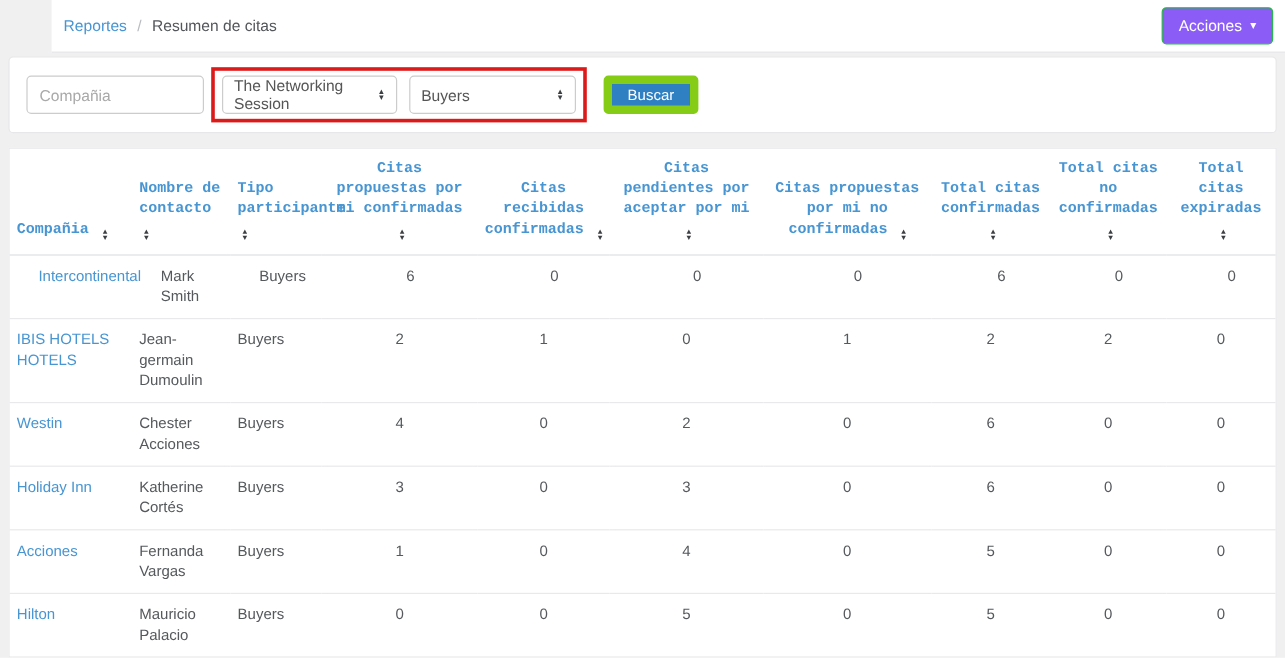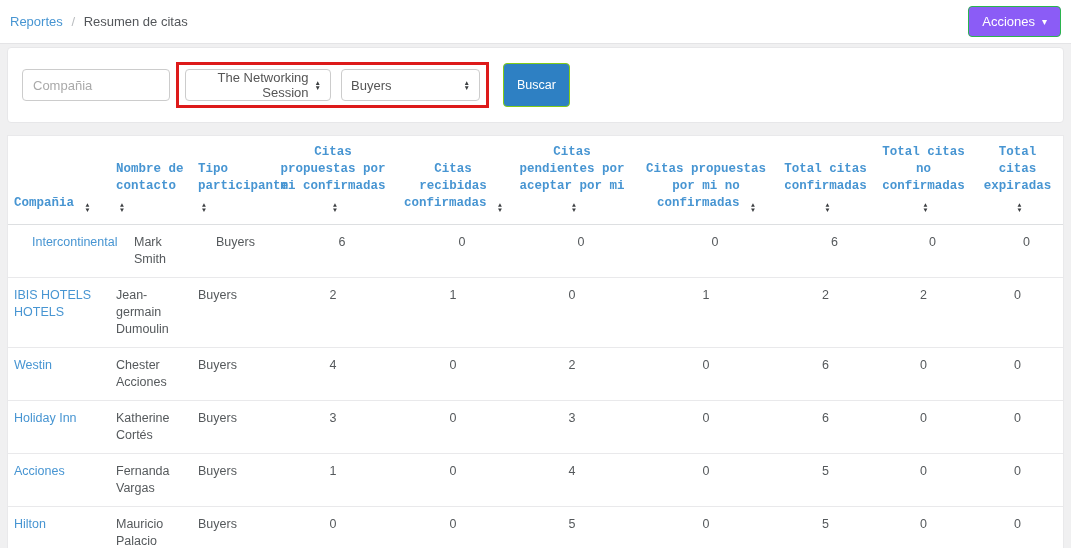--- a/index.html
+++ b/index.html
@@ -12,20 +12,21 @@
     color: #55595c;
   }
   
   .topbar {
     background: #fff;
     height: 44px;
     border-bottom: 1px solid #e4e4e6;
     display: flex; align-items: center; justify-content: space-between;
     padding: 0 10px;
     box-sizing: border-box;
+    margin-left: 43px;
   }
   .breadcrumb { font-size: 13px; }
   .breadcrumb a { color: #4795d2; text-decoration: none; cursor: pointer; }
   .breadcrumb .sep { color: #b9bcbf; margin: 0 5px; }
   .breadcrumb .current { color: #53565a; }
   .btn-green {
     background: #8b5cf6; border: 1px solid #2bb44e; color: #fff;
     font-family: inherit; font-size: 13px;
     border-radius: 4px; padding: 7px 13px; cursor: pointer;
     display: inline-flex; align-items: center; gap: 7px;
@@ -53,34 +54,34 @@
     border: 3px solid #dd1a1a;
     margin: -7px 0 -7px 6px;
     padding: 4px 6px;
     display: flex; align-items: center; gap: 10px;
   }
   .select {
     height: 32px; box-sizing: border-box;
     border: 1px solid #ccc; border-radius: 4px;
     background: #fff; color: #555; font-size: 13px;
     display: flex; align-items: center; justify-content: space-between;
-    padding: 0 9px; cursor: pointer; text-align: right;
+    padding: 0 9px; cursor: pointer;
   }
   .select.w1 { width: 146px; }
   .select.w2 { width: 139px; }
   .updown, .sort {
     display: inline-flex; flex-direction: column; align-items: center;
     font-size: 6.5px; line-height: 5px; color: #3c3f42;
   }
   .updown { margin-left: 6px; }
   .btn-blue {
     margin-left: 14px;
-    background: #2e80c3; border: 1px solid #84cc16; color: #fff;
+    background: #2e80c3; border: 7px solid #84cc16; color: #fff;
     font-family: inherit; font-size: 12.5px;
-    border-radius: 4px; height: 44px; padding: 0 13px; cursor: pointer;
+    border-radius: 4px; height: 32px; padding: 0 13px; cursor: pointer;
   }
   
   .table-card {
     margin: 12px 7px 0 7px;
     background: #fff;
     border: 1px solid #e9e9eb;
     box-sizing: border-box;
   }
   table { width: 100%; border-collapse: collapse; table-layout: fixed; }
   col.c1 { width: 102px; } col.c2 { width: 82px; }  col.c3 { width: 76px; }

